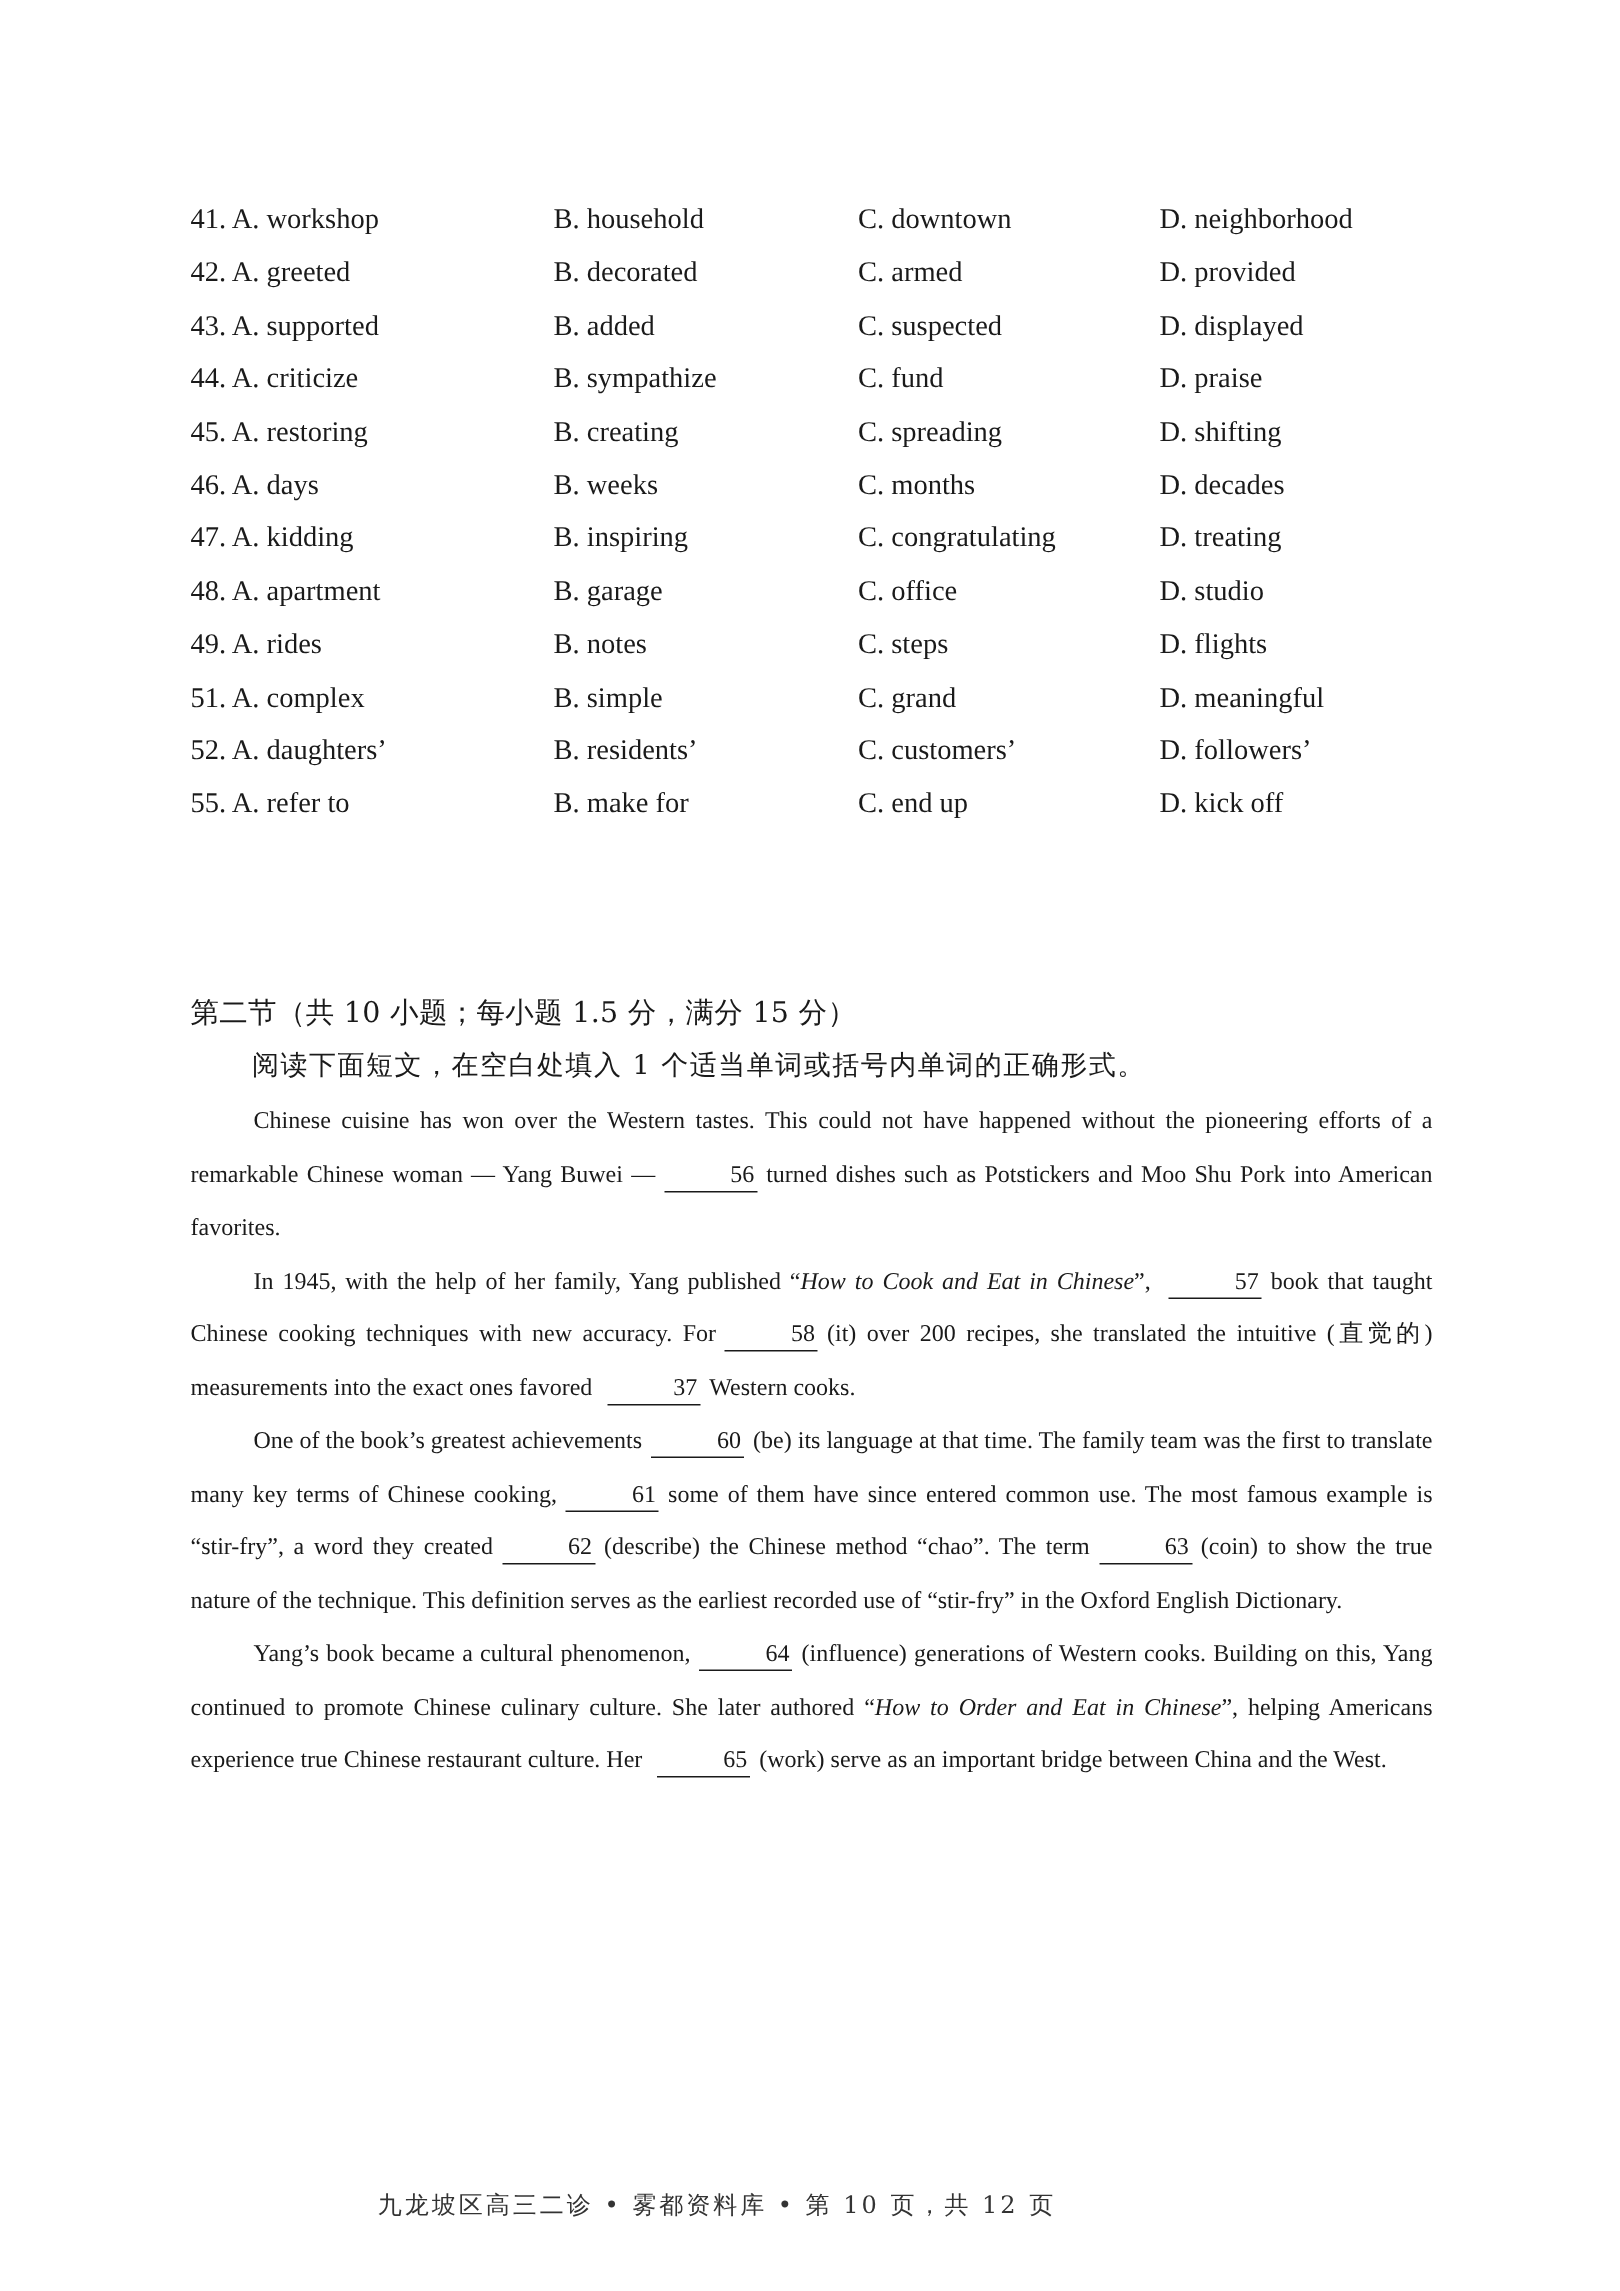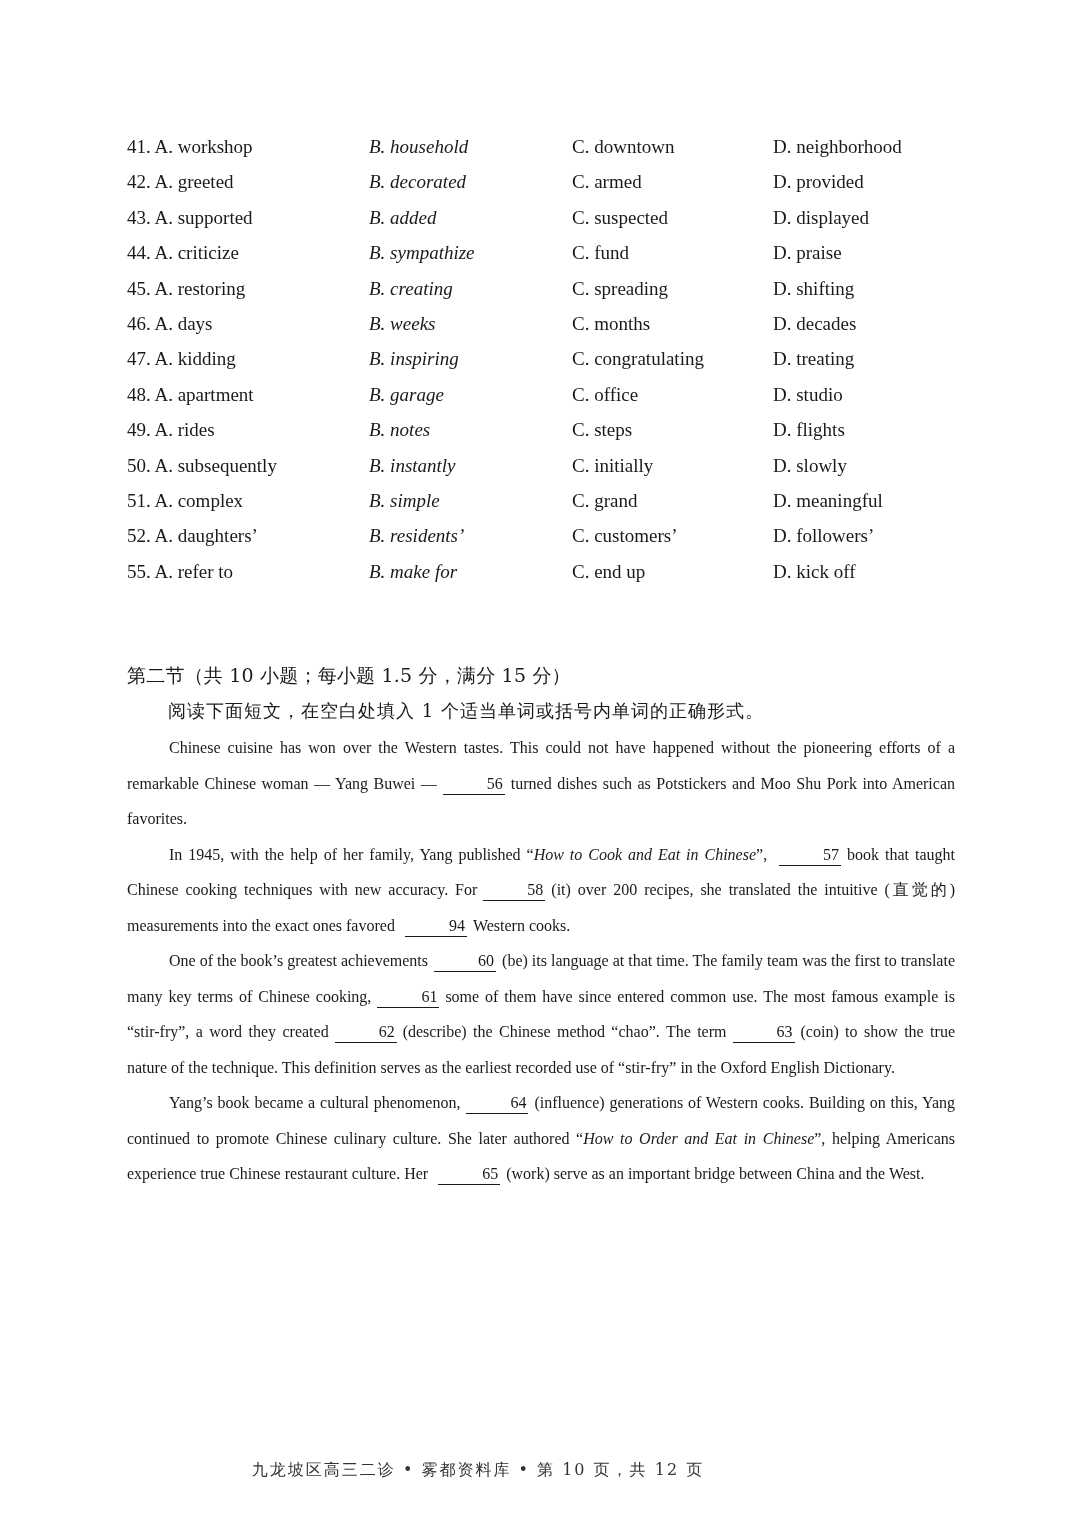--- a/index.html
+++ b/index.html
@@ -5,21 +5,21 @@
   html, body { margin: 0; padding: 0; background: #ffffff; }
   body {
     width: 1080px; height: 1527px; position: relative; overflow: hidden;
     font-family: "Liberation Serif", "DejaVu Serif", serif;
     color: #1a1a1a;
   }
   .options { position: absolute; left: 127px; top: 129px; width: 840px; text-align: center; }
   .opt-row { position: relative; height: 35.4px; font-size: 19px; line-height: 35.4px; }
   .opt-row span { position: absolute; top: 0; white-space: nowrap; }
   .col-a { left: 0; }
-  .col-b { left: 242px; font-style: italic; }
+  .col-b { left: 242px; }
   .col-c { left: 445px; }
   .col-d { left: 646px; }
   .section-head {
     position: absolute; left: 127px; top: 660px; font-size: 19px; line-height: 30px;
     font-family: "DejaVu Serif", "Liberation Serif", serif; letter-spacing: 0.2px;
   }
   .instruction {
     position: absolute; left: 168px; top: 696px; font-size: 18px; line-height: 30px;
     font-family: "DejaVu Serif", "Liberation Serif", serif; letter-spacing: 1px;
   }
@@ -91,26 +91,20 @@
       <span class="col-c">C. office</span>
       <span class="col-d">D. studio</span>
     </div>
     <div class="opt-row">
       <span class="col-a">49. A. rides</span>
       <span class="col-b">B. notes</span>
       <span class="col-c">C. steps</span>
       <span class="col-d">D. flights</span>
     </div>
     <div class="opt-row">
-      <span class="col-a">50. A. subsequently</span>
-      <span class="col-b">B. instantly</span>
-      <span class="col-c">C. initially</span>
-      <span class="col-d">D. slowly</span>
-    </div>
-    <div class="opt-row">
       <span class="col-a">51. A. complex</span>
       <span class="col-b">B. simple</span>
       <span class="col-c">C. grand</span>
       <span class="col-d">D. meaningful</span>
     </div>
     <div class="opt-row">
       <span class="col-a">52. A. daughters’</span>
       <span class="col-b">B. residents’</span>
       <span class="col-c">C. customers’</span>
       <span class="col-d">D. followers’</span>
@@ -126,21 +120,21 @@
 <div class="section-head">第二节（共 10 小题；每小题 1.5 分，满分 15 分）</div>
 <div class="instruction">阅读下面短文，在空白处填入 1 个适当单词或括号内单词的正确形式。</div>
 
 <div class="passage">
   <p>
     <span>Chinese cuisine has won over the Western tastes. This could not have happened without the pioneering efforts of a remarkable Chinese woman — Yang Buwei —</span><span class="blank">56</span><span>turned dishes such as Potstickers and Moo Shu Pork into American favorites.</span>
   </p>
   <p>
     <span>In 1945, with the help of her family, Yang published “</span><span class="book">How to Cook and Eat in Chinese</span><span>”,</span>
     <span class="blank">57</span><span>book that taught Chinese cooking techniques with new accuracy. For</span><span class="blank">58</span><span>(it) over 200 recipes, she translated the intuitive (直觉的) measurements into the exact ones favored</span>
-    <span class="blank">94</span><span>Western cooks.</span>
+    <span class="blank">37</span><span>Western cooks.</span>
   </p>
   <p>
     <span>One of the book’s greatest achievements</span><span class="blank">60</span><span>(be) its language at that time. The family team was the first to translate many key terms of Chinese cooking,</span><span class="blank">61</span><span>some of them have since entered common use. The most famous example is “stir-fry”, a word they created</span><span class="blank">62</span><span>(describe) the Chinese method “chao”. The term</span><span class="blank">63</span><span>(coin) to show the true nature of the technique. This definition serves as the earliest recorded use of “stir-fry” in the Oxford English Dictionary.</span>
   </p>
   <p>
     <span>Yang’s book became a cultural phenomenon,</span><span class="blank">64</span><span>(influence) generations of Western cooks. Building on this, Yang continued to promote Chinese culinary culture. She later authored “</span><span class="book">How to Order and Eat in Chinese</span><span>”, helping Americans experience true Chinese restaurant culture. Her</span>
     <span class="blank">65</span><span>(work) serve as an important bridge between China and the West.</span>
   </p>
 </div>
 

